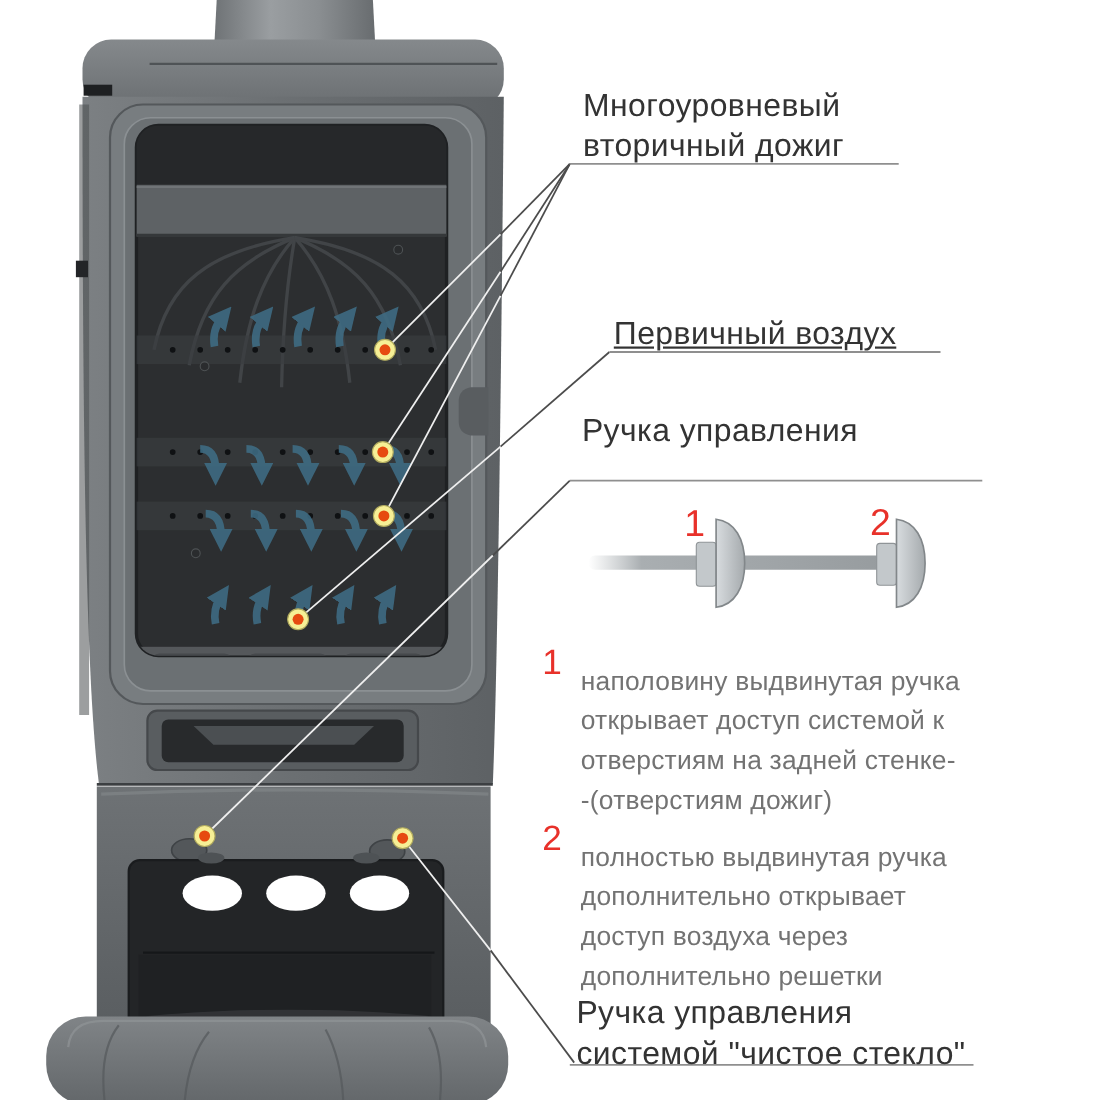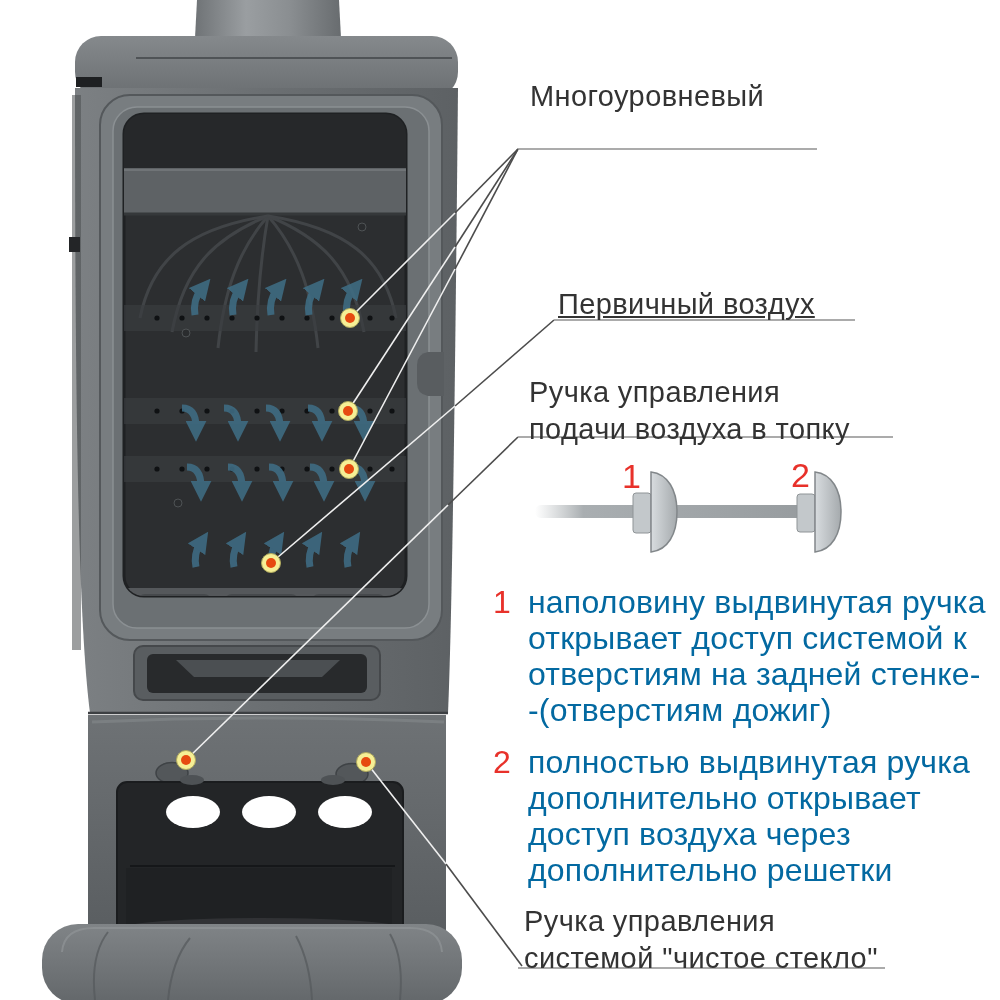--- a/index.html
+++ b/index.html
@@ -1,20 +1,20 @@
 <!DOCTYPE html>
 <html><head>
 <meta charset="utf-8">
 <style>
   html,body{margin:0;padding:0;background:#fff;}
   #stage{position:relative;width:1000px;height:1000px;background:#ffffff;overflow:hidden;
          font-family:"Liberation Sans",sans-serif;color:#333;}
   #stage svg{position:absolute;left:0;top:0;}
   .lbl{position:absolute;font-size:29px;line-height:37px;letter-spacing:.4px;color:#333;white-space:nowrap;}
-  .note{position:absolute;font-size:32px;line-height:36px;letter-spacing:.2px;color:#0369a1;white-space:nowrap;}
+  .note{position:absolute;font-size:24px;line-height:36px;letter-spacing:.2px;color:#737373;white-space:nowrap;margin-top:18px;}
   .rednum{position:absolute;font-size:32px;line-height:32px;color:#e8312a;font-weight:400;}
   .posnum{position:absolute;font-size:34px;line-height:34px;color:#e8312a;}
 </style>
 </head>
 <body>
 
 <div id="stage">
 
 <svg width="1000" height="1000" viewBox="0 0 1000 1000">
   <defs>
@@ -295,27 +295,27 @@
     <rect x="535" y="505" width="268" height="13" rx="6" fill="url(#rodGrad)"></rect>
     <rect x="633" y="493" width="18" height="40" rx="3" fill="#c3c8cb" stroke="#8f9497"></rect>
     <path d="M651,472 C668,474 677,490 677,512 C677,534 668,550 651,552 Z" fill="url(#knobGrad)" stroke="#82878a" stroke-width="1.5"></path>
     <rect x="797" y="494" width="18" height="38" rx="3" fill="#c3c8cb" stroke="#8f9497"></rect>
     <path d="M815,472 C832,474 841,490 841,512 C841,534 832,550 815,552 Z" fill="url(#knobGrad)" stroke="#82878a" stroke-width="1.5"></path>
   </g>
 </svg>
 
   <div class="lbl" style="left:530px;top:78px;">
     <div>Многоуровневый</div>
+    <div>вторичный дожиг</div>
   </div>
 
   <div class="lbl" style="left:558px;top:286px;text-decoration:underline;">Первичный воздух</div>
 
   <div class="lbl" style="left:529px;top:374px;">
     <div>Ручка управления</div>
-    <div>подачи воздуха в топку</div>
   </div>
 
   <div class="posnum" style="left:622px;top:459px;">1</div>
   <div class="posnum" style="left:791px;top:458px;">2</div>
 
   <div class="rednum" style="left:493px;top:586px;">1</div>
   <div class="note" style="left:528px;top:584px;">
     <div>наполовину выдвинутая ручка</div>
     <div>открывает доступ системой к</div>
     <div>отверстиям на задней стенке-</div>

